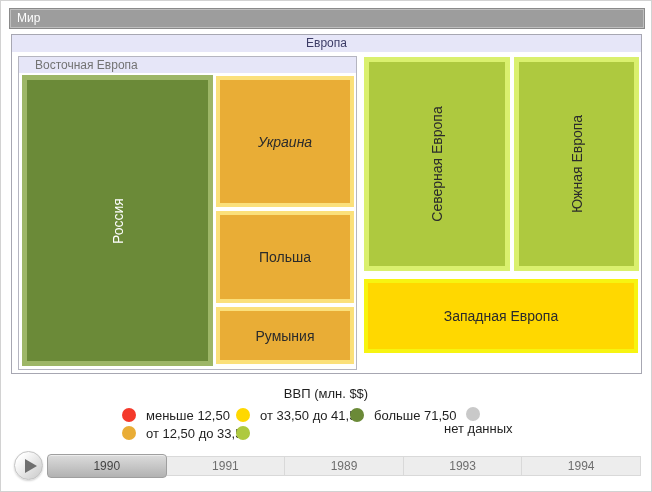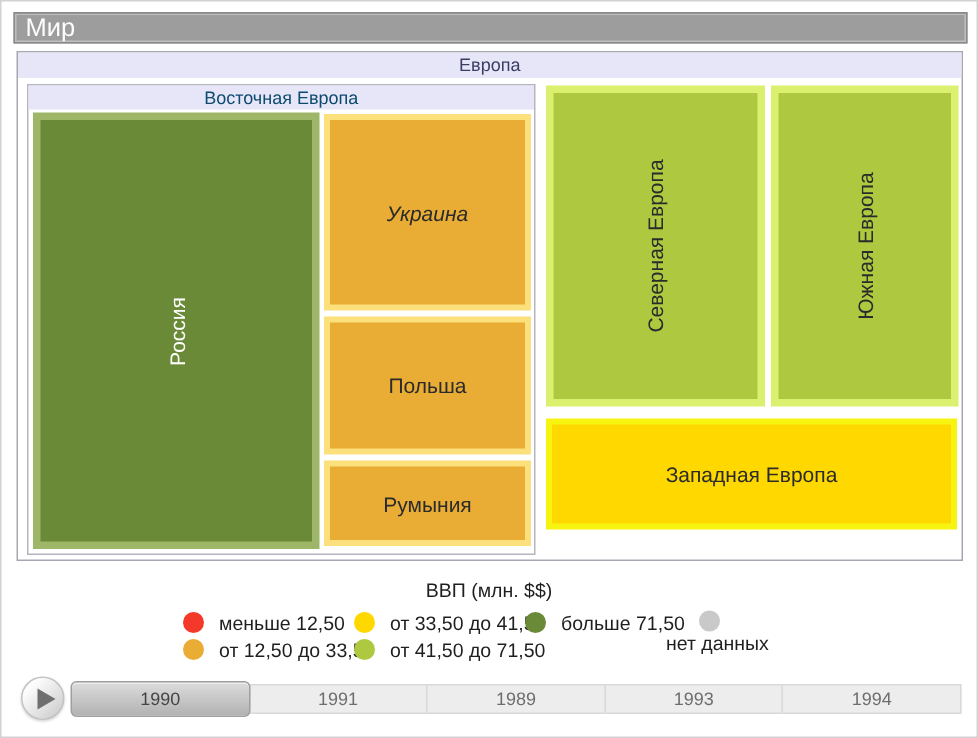--- a/index.html
+++ b/index.html
@@ -1,32 +1,32 @@
 <!DOCTYPE html>
 <html><head>
 <meta charset="utf-8">
 <style>
   html,body{margin:0;padding:0;background:#fff;}
   *{box-sizing:border-box;font-family:"Liberation Sans",sans-serif;}
   .page{position:relative;width:652px;height:492px;background:#ffffff;border:1px solid #d2d2d2;overflow:hidden;}
 
   
   .mir-bar{position:absolute;left:8px;top:7px;width:636px;height:21px;background:#9d9d9d;
-    border:1px solid #8a8a8a;box-shadow:inset 0 0 0 1px #bfbfbf;color:#fdfdfd;font-size:17px;
+    border:1px solid #8a8a8a;box-shadow:inset 0 0 0 1px #bfbfbf;color:#fdfdfd;font-size:12px;
     line-height:19px;padding-left:7px;cursor:default;}
 
   
   .panel{position:absolute;left:10px;top:33px;width:631px;height:340px;border:1px solid #a7a7b2;background:#fff;}
   .panel-header{position:absolute;left:0;top:0;right:0;height:17px;background:#e6e6f8;color:#3c3c66;
     font-size:12px;line-height:17px;text-align:center;}
 
   
   .group{position:absolute;left:6px;top:21px;width:339px;height:314px;border:1px solid #b5b5c0;background:#fff;}
-  .group-header{position:absolute;left:0;top:0;right:0;height:16px;background:#e6e6f8;color:#0c4a6e;
-    font-size:12px;line-height:16px;text-align:center;}
+  .group-header{position:absolute;left:0;top:0;right:0;height:16px;background:#e6e6f8;color:#737373;
+    font-size:12px;line-height:16px;padding-left:16px;}
 
   
   .node{position:absolute;}
   .node .fill{position:absolute;}
   .bw4 .fill{inset:4px;}
   .bw5 .fill{inset:5px;}
   .node-label{position:absolute;left:0;right:0;top:50%;transform:translateY(-50%);
     text-align:center;font-size:14px;color:#2b2b2b;white-space:nowrap;}
   .node-label.vert{left:50%;right:auto;transform:translate(-50%,-50%) rotate(-90deg);}
   .node-label.light{color:#ffffff;}
@@ -140,21 +140,20 @@
   <div class="legend-item li-r1 li-c4">
     <span class="legend-dot" style="background-color: rgb(201, 201, 201);"></span>
     <span>нет данных</span>
   </div>
   <div class="legend-item li-r2 li-c1">
     <span class="legend-dot" style="background-color: rgb(233, 173, 54);"></span>
     <span>от 12,50 до 33,50</span>
   </div>
   <div class="legend-item li-r2 li-c2">
     <span class="legend-dot" style="background-color: rgb(174, 201, 63);"></span>
-    <span>от 41,50 до 71,50</span>
   </div>
 
   <div class="timeline">
     <button class="play-btn">
       <span class="play-tri"></span>
     </button>
     <div class="track">
       <div class="year selected">1990</div>
       <div class="year">1991</div>
       <div class="year">1989</div>

